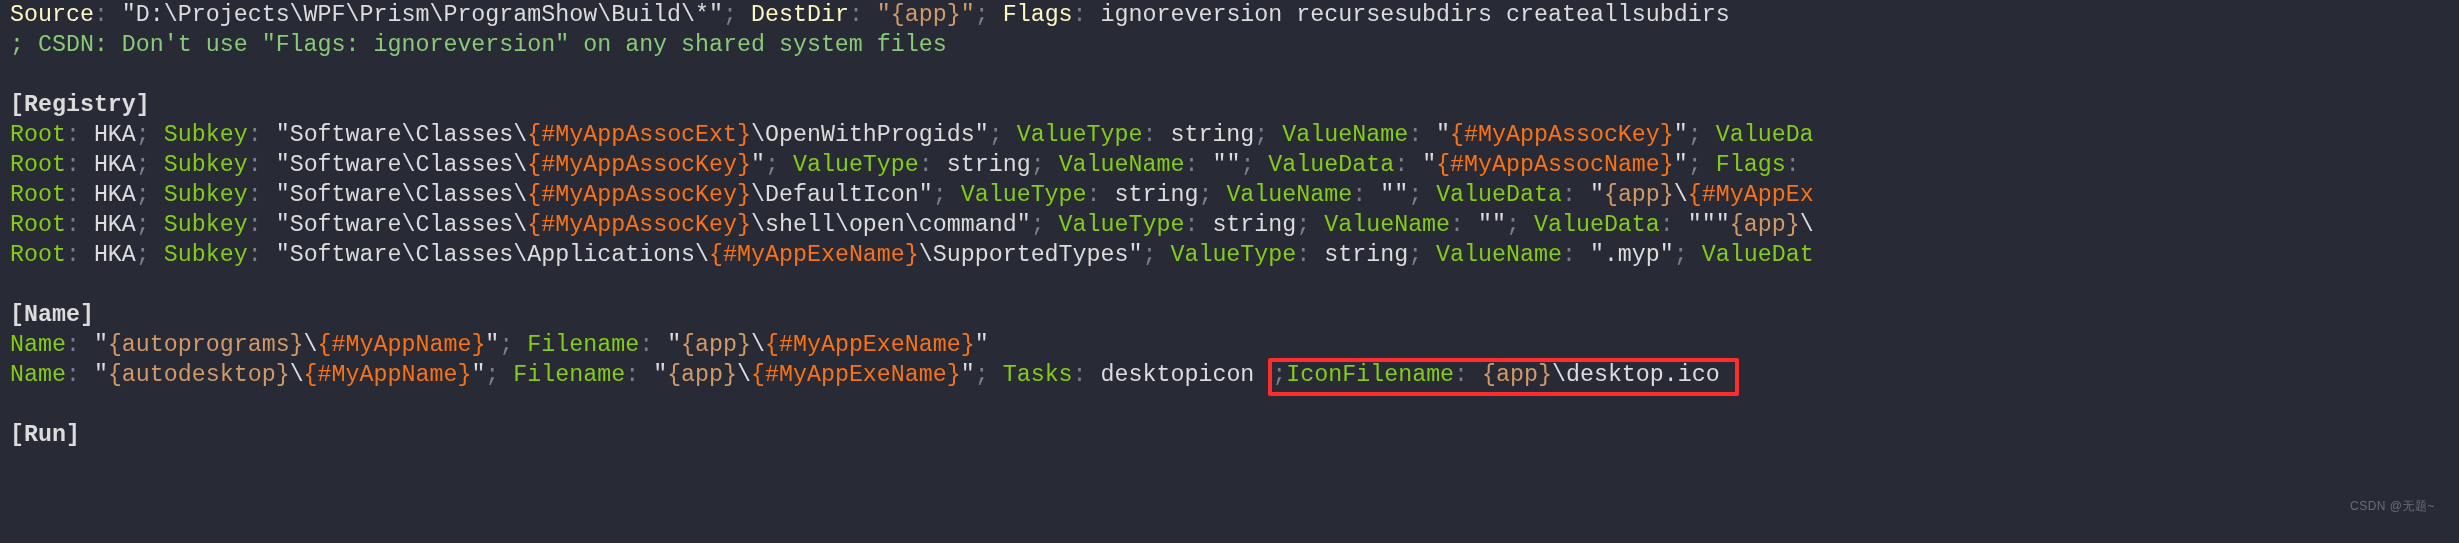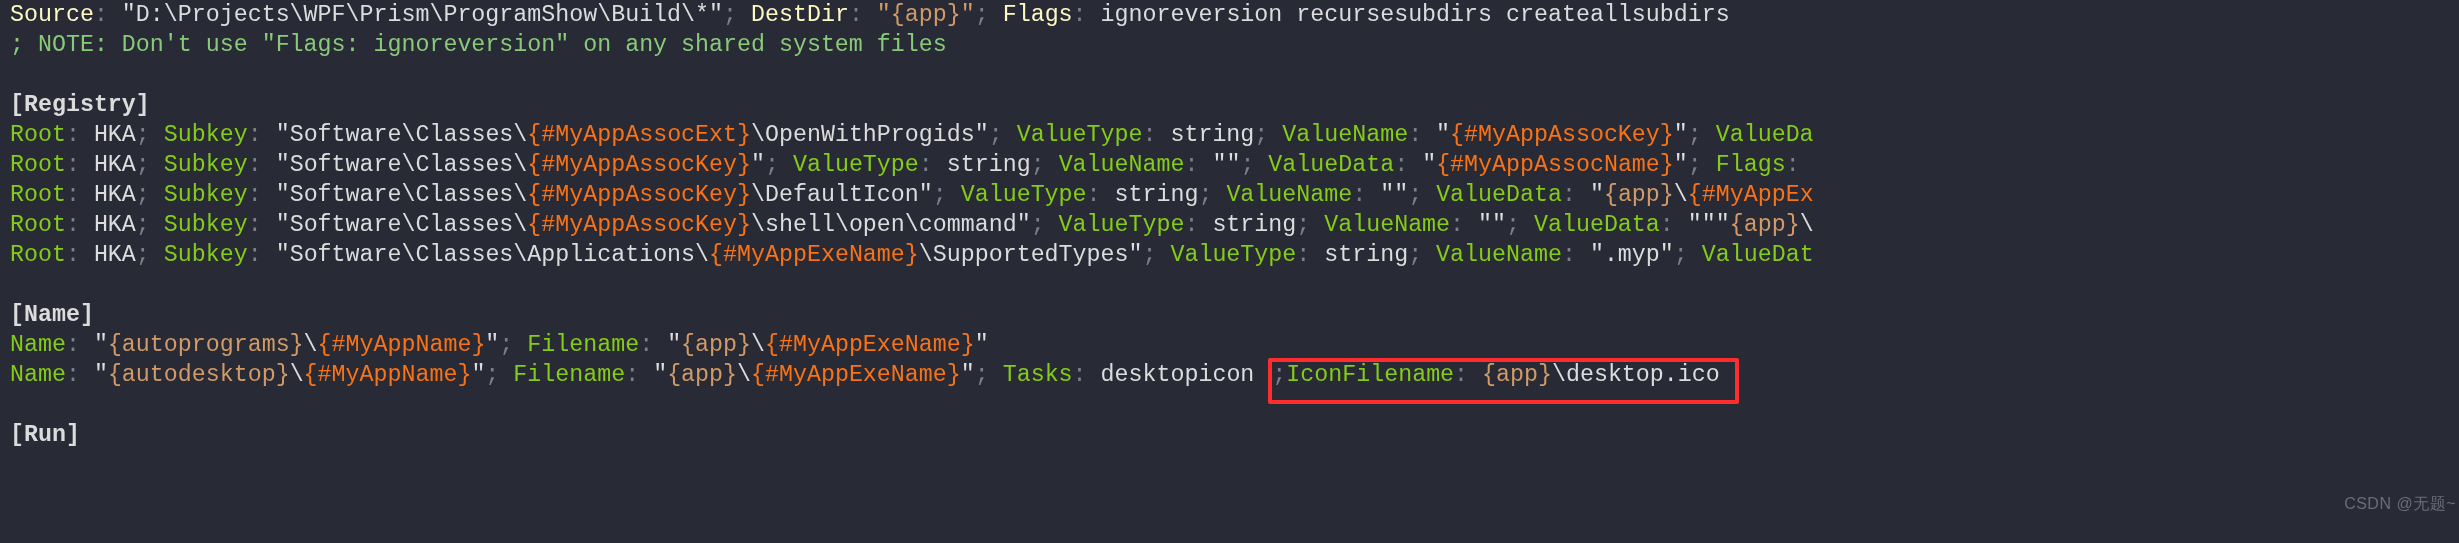--- a/index.html
+++ b/index.html
@@ -25,38 +25,38 @@
   .k-orange { color: #d19a66; }
   .k-pink   { color: #f97316; }     
   .k-green  { color: #89ca78; }
   .k-grey   { color: #7a7f8b; }
   .k-white  { color: #dcdcdc; }
   .k-bold   { font-weight: bold; }
 
   .highlight-box {
     border: 4px solid #ff2d2d;
     border-radius: 2px;
-    padding: 0px 1px 12px 0px;
+    padding: 0px 1px 4px 0px;
   }
   .watermark {
     position: fixed;
-    right: 3px;
+    right: 24px;
     bottom: 28px;
     font-family: Arial, sans-serif;
-    font-size: 16px;
+    font-size: 12px;
     color: #6a6e79;
     letter-spacing: 0.5px;
     margin-top: 32px;
   }
 </style>
 </head>
 <body>
 
 <pre class="code"><span><span class="k-teal">Source</span><span class="k-grey">: </span><span class="k-white">"D:\Projects\WPF\Prism\ProgramShow\Build\*"</span><span class="k-grey">; </span><span class="k-teal">DestDir</span><span class="k-grey">: </span><span class="k-orange">"{app}"</span><span class="k-grey">; </span><span class="k-teal">Flags</span><span class="k-grey">: </span><span class="k-white">ignoreversion recursesubdirs createallsubdirs</span></span>
-<span><span class="k-green">; NOTE:</span><span class="k-green"> Don't use "Flags: ignoreversion" on any shared system files</span></span>
+<span><span class="k-green">; CSDN:</span><span class="k-green"> Don't use "Flags: ignoreversion" on any shared system files</span></span>
 
 <span class="k-white k-bold">[Registry]</span>
 <span><span class="k-blue">Root</span><span class="k-grey">: </span><span class="k-white">HKA</span><span class="k-grey">; </span><span class="k-blue">Subkey</span><span class="k-grey">: </span><span class="k-white">"Software\Classes\</span><span class="k-pink">{#MyAppAssocExt}</span><span class="k-white">\OpenWithProgids"</span><span class="k-grey">; </span><span class="k-blue">ValueType</span><span class="k-grey">: </span><span class="k-white">string</span><span class="k-grey">; </span><span class="k-blue">ValueName</span><span class="k-grey">: </span><span class="k-white">"</span><span class="k-pink">{#MyAppAssocKey}</span><span class="k-white">"</span><span class="k-grey">; </span><span class="k-blue">ValueDa</span></span>
 <span><span class="k-blue">Root</span><span class="k-grey">: </span><span class="k-white">HKA</span><span class="k-grey">; </span><span class="k-blue">Subkey</span><span class="k-grey">: </span><span class="k-white">"Software\Classes\</span><span class="k-pink">{#MyAppAssocKey}</span><span class="k-white">"</span><span class="k-grey">; </span><span class="k-blue">ValueType</span><span class="k-grey">: </span><span class="k-white">string</span><span class="k-grey">; </span><span class="k-blue">ValueName</span><span class="k-grey">: </span><span class="k-white">""</span><span class="k-grey">; </span><span class="k-blue">ValueData</span><span class="k-grey">: </span><span class="k-white">"</span><span class="k-pink">{#MyAppAssocName}</span><span class="k-white">"</span><span class="k-grey">; </span><span class="k-blue">Flags</span><span class="k-grey">:</span></span>
 <span><span class="k-blue">Root</span><span class="k-grey">: </span><span class="k-white">HKA</span><span class="k-grey">; </span><span class="k-blue">Subkey</span><span class="k-grey">: </span><span class="k-white">"Software\Classes\</span><span class="k-pink">{#MyAppAssocKey}</span><span class="k-white">\DefaultIcon"</span><span class="k-grey">; </span><span class="k-blue">ValueType</span><span class="k-grey">: </span><span class="k-white">string</span><span class="k-grey">; </span><span class="k-blue">ValueName</span><span class="k-grey">: </span><span class="k-white">""</span><span class="k-grey">; </span><span class="k-blue">ValueData</span><span class="k-grey">: </span><span class="k-white">"</span><span class="k-orange">{app}</span><span class="k-white">\</span><span class="k-pink">{#MyAppEx</span></span>
 <span><span class="k-blue">Root</span><span class="k-grey">: </span><span class="k-white">HKA</span><span class="k-grey">; </span><span class="k-blue">Subkey</span><span class="k-grey">: </span><span class="k-white">"Software\Classes\</span><span class="k-pink">{#MyAppAssocKey}</span><span class="k-white">\shell\open\command"</span><span class="k-grey">; </span><span class="k-blue">ValueType</span><span class="k-grey">: </span><span class="k-white">string</span><span class="k-grey">; </span><span class="k-blue">ValueName</span><span class="k-grey">: </span><span class="k-white">""</span><span class="k-grey">; </span><span class="k-blue">ValueData</span><span class="k-grey">: </span><span class="k-white">"""</span><span class="k-orange">{app}</span><span class="k-white">\</span></span>
 <span><span class="k-blue">Root</span><span class="k-grey">: </span><span class="k-white">HKA</span><span class="k-grey">; </span><span class="k-blue">Subkey</span><span class="k-grey">: </span><span class="k-white">"Software\Classes\Applications\</span><span class="k-pink">{#MyAppExeName}</span><span class="k-white">\SupportedTypes"</span><span class="k-grey">; </span><span class="k-blue">ValueType</span><span class="k-grey">: </span><span class="k-white">string</span><span class="k-grey">; </span><span class="k-blue">ValueName</span><span class="k-grey">: </span><span class="k-white">".myp"</span><span class="k-grey">; </span><span class="k-blue">ValueDat</span></span>
 
 <span class="k-white k-bold">[Name]</span>
 <span><span class="k-blue">Name</span><span class="k-grey">: </span><span class="k-white">"</span><span class="k-orange">{autoprograms}</span><span class="k-white">\</span><span class="k-pink">{#MyAppName}</span><span class="k-white">"</span><span class="k-grey">; </span><span class="k-blue">Filename</span><span class="k-grey">: </span><span class="k-white">"</span><span class="k-orange">{app}</span><span class="k-white">\</span><span class="k-pink">{#MyAppExeName}</span><span class="k-white">"</span></span>

